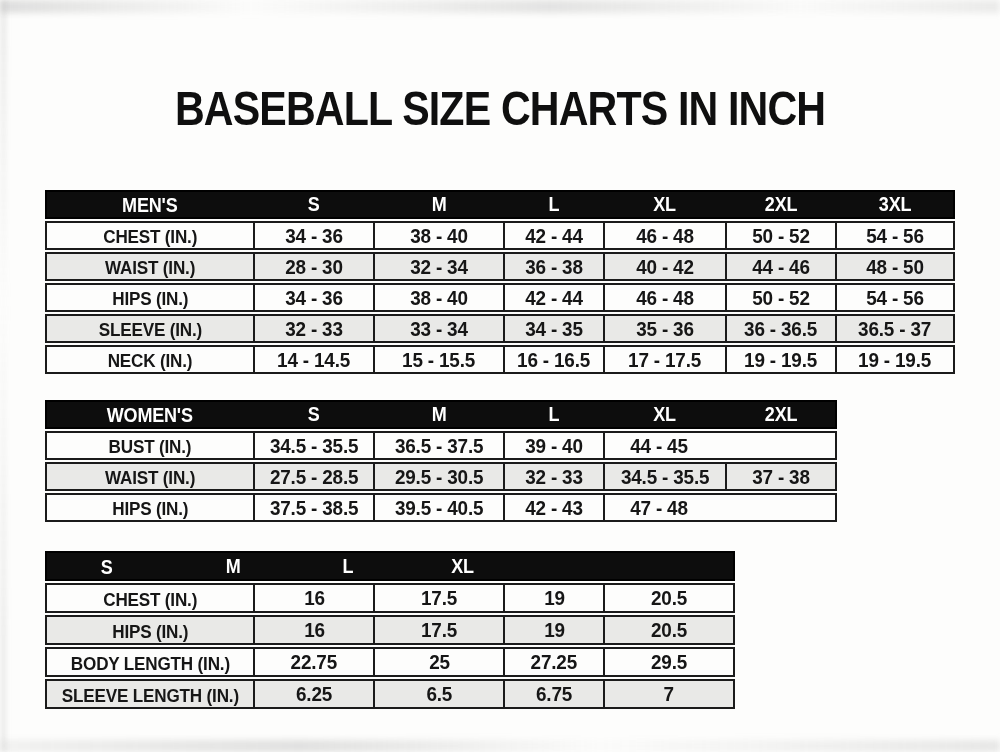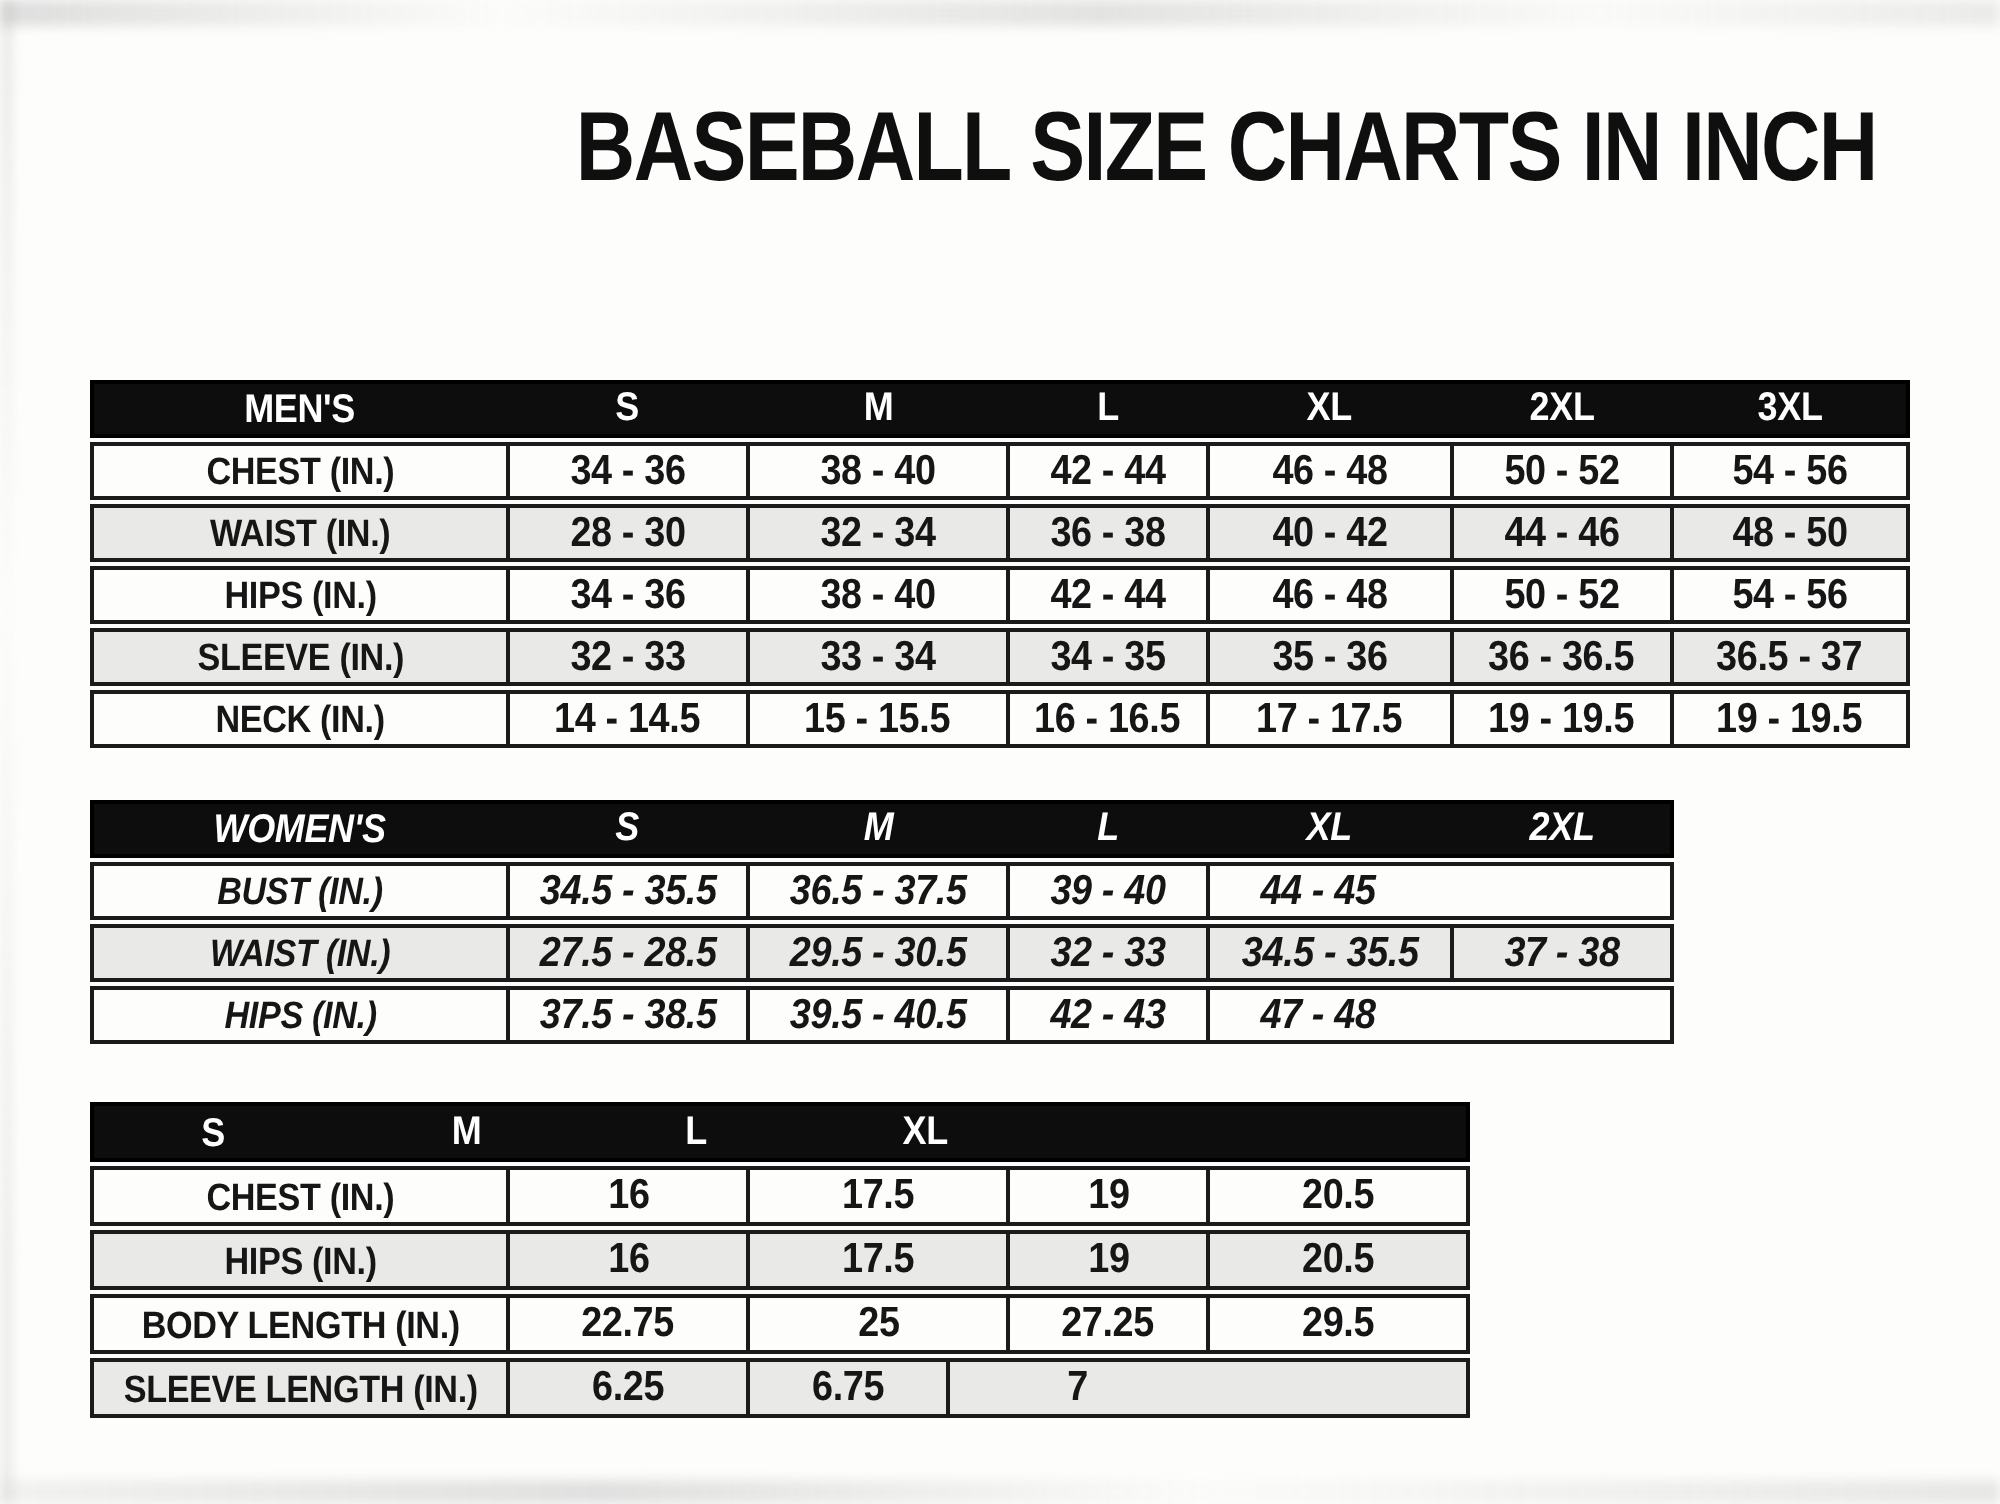--- a/index.html
+++ b/index.html
@@ -24,33 +24,33 @@
     background:linear-gradient(90deg,rgba(190,190,190,.18),rgba(150,150,150,.28) 30%,rgba(220,220,220,.06) 60%,rgba(165,165,165,.25));
     filter:blur(3px);
   }
   .smudge-left{
     position:absolute;top:0;left:0;width:7px;height:100%;
     background:linear-gradient(180deg,rgba(170,170,170,.20),rgba(225,225,225,.04) 40%,rgba(175,175,175,.18) 85%);
     filter:blur(2px);
   }
   
   .title{
-    position:absolute;top:46px;left:0;width:100%;
-    text-align:right;
+    position:absolute;top:80px;left:0;width:100%;
+    text-align:center;
   }
   .title-text{
     display:inline-block;
     font-size:49px;font-weight:bold;color:#0f0f0f;
     letter-spacing:-1px;white-space:nowrap;
     transform:scaleX(.84);
   }
   
   .size-table{position:absolute;left:45px;}
   #t0{top:190px;}
-  #t1{top:400px;font-style:italic;}
+  #t1{top:400px;}
   #t2{top:551px;}
   .trow{
     display:flex;
     height:29px;box-sizing:border-box;
     border:2px solid #1b1b1b;
     margin-bottom:2px;
     background:#fdfdfc;
   }
   #t2 .trow{height:30px;}
   .trow.alt{background:#e9e9e7;}
@@ -374,20 +374,23 @@
           <span class="txt">29.5</span>
         </div>
       </div>
       <div class="trow alt">
         <div class="cell c0 labelcol">
           <span class="txt">SLEEVE LENGTH (IN.)</span>
         </div>
         <div class="cell c1">
           <span class="txt">6.25</span>
         </div>
+        <div class="cell c2">
+          <span class="txt">6.5</span>
+        </div>
         <div class="cell c3">
           <span class="txt">6.75</span>
         </div>
         <div class="cell c4">
           <span class="txt">7</span>
         </div>
       </div>
     </div>
 </div>
 

